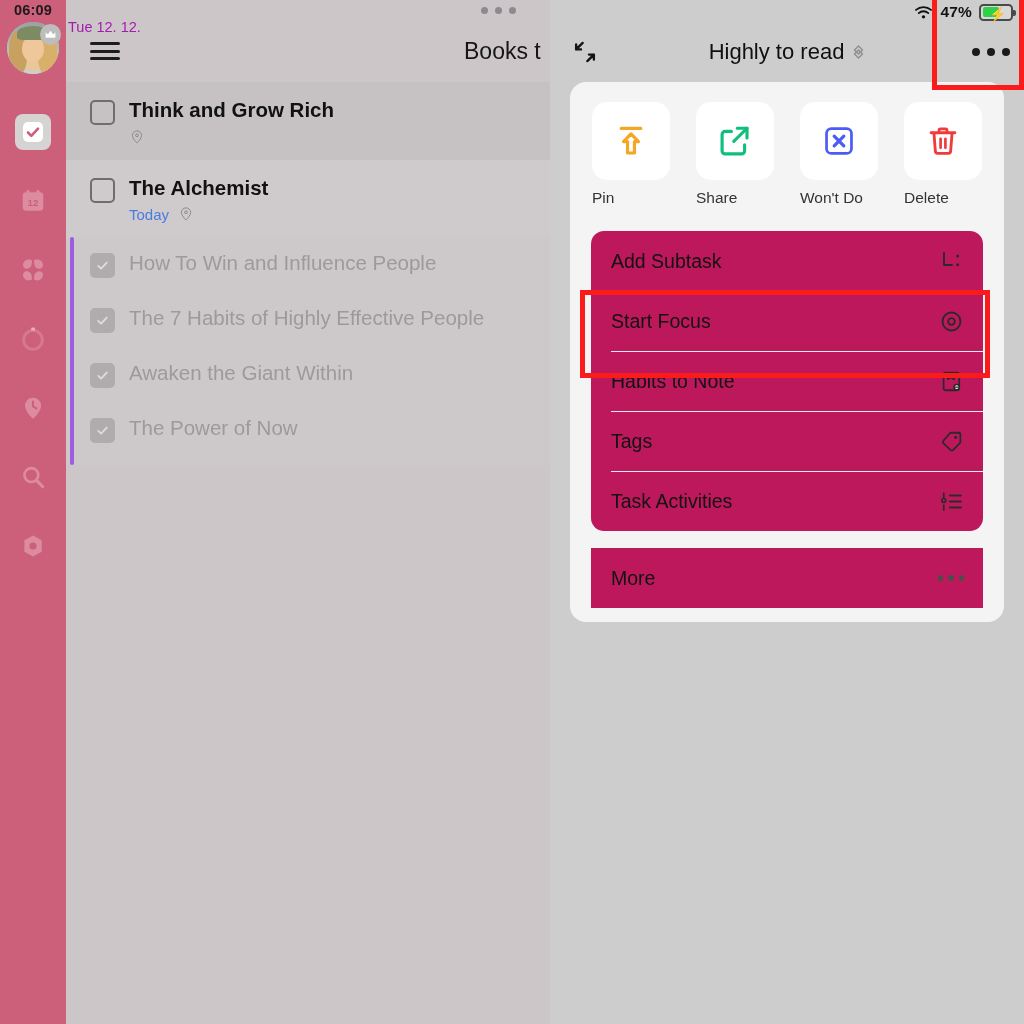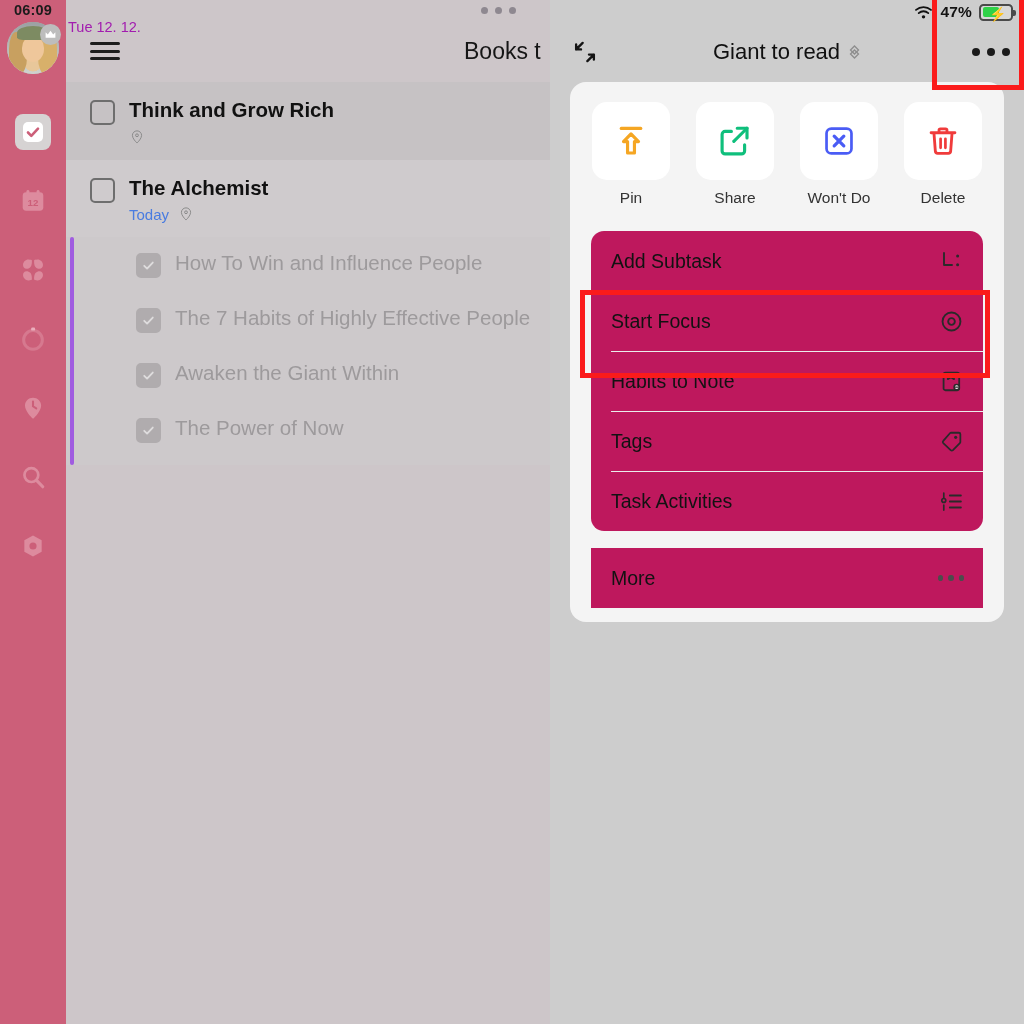--- a/index.html
+++ b/index.html
@@ -102,21 +102,21 @@
   .task-title { font-size: 20.5px; color: #111; font-weight: 700; line-height: 1.2; }
   .task-meta { display: flex; align-items: center; gap: 9px; height: 18px; }
   .task-date { font-size: 15px; color: #4a7ce0; font-weight: 500; }
   .pin-ico { width: 16px; height: 18px; display:block; }
 
   .completed-head {
     background: #cdc9cb;
     padding: 24px 0 16px 16px;
     font-size: 18.5px; font-weight: 700; color: #2b2b2b;
   }
-  .completed-list { background: #cdc9cb; position: relative; padding-bottom: 8px; padding-left: 46px; }
+  .completed-list { background: #cdc9cb; position: relative; padding-bottom: 8px; }
   .task-row.done-row { background: transparent; padding: 14px 0 14px 24px; }
   .task-row.done-row .task-title { color: #9d9a9c; font-weight: 400; font-size: 20.5px; }
 
   
   .overlay {
     position: absolute; left: 550px; top: 0; width: 474px; height: 1024px;
     background: #cdcdcd;
   }
   .ov-status {
     height: 24px; display: flex; align-items: center; justify-content: flex-end;
@@ -145,21 +145,21 @@
   .chev { width: 13px; height: 16px; display:block; }
   .ov-more { position: absolute; right: 14px; top: 50%; transform: translateY(-50%); display:flex; gap:7px; }
   .ov-more i { width: 8px; height: 8px; border-radius: 50%; background: #1a1a1a; display:block; }
 
   .sheet {
     position: absolute; left: 20px; top: 82px; width: 434px;
     background: #f4f4f4; border-radius: 16px; padding: 14px 0 14px 0;
   }
 
   .quick-row { display: flex; justify-content: space-between; padding: 6px 22px 4px 22px; }
-  .quick { display: flex; flex-direction: column; align-items: center; gap: 9px; width: 78px; }
+  .quick { display: flex; flex-direction: column; align-items: flex-start; gap: 9px; width: 78px; }
   .quick-tile {
     width: 78px; height: 78px; border-radius: 15px; background: #ffffff;
     display: flex; align-items: center; justify-content: center;
   }
   .quick-tile svg { display: block; }
   .quick-label { font-size: 15.5px; color: #333; }
 
   .menu-card {
     margin: 20px 21px 0 21px; background: #ffffff; border-radius: 13px; overflow: hidden;
   }
@@ -373,21 +373,21 @@
     </div>
 
     <div class="ov-header">
       <div class="expand-btn">
         <svg width="28" height="28" viewBox="0 0 24 24">
           <path d="M10 4.2L4.4 9.8M4.4 9.8h4.2M4.4 9.8V5.6" stroke="#141414" stroke-width="2" fill="none" stroke-linecap="round" stroke-linejoin="round"></path>
           <path d="M14 19.8l5.6-5.6M19.6 14.2h-4.2M19.6 14.2v4.2" stroke="#141414" stroke-width="2" fill="none" stroke-linecap="round" stroke-linejoin="round"></path>
         </svg>
       </div>
       <div class="ov-title-wrap">
-        <span class="ov-title">Giant to read</span>
+        <span class="ov-title">Highly to read</span>
         <svg class="chev" viewBox="0 0 12 16">
           <path d="M6 2l4 4-4 4-4-4z" fill="none" stroke="#8d8d8d" stroke-width="1.3"></path>
           <path d="M6 14l4-4-4-4-4 4z" fill="none" stroke="#8d8d8d" stroke-width="1.3"></path>
         </svg>
       </div>
       <div class="ov-more">
           <i></i>
           <i></i>
           <i></i>
         </div>

